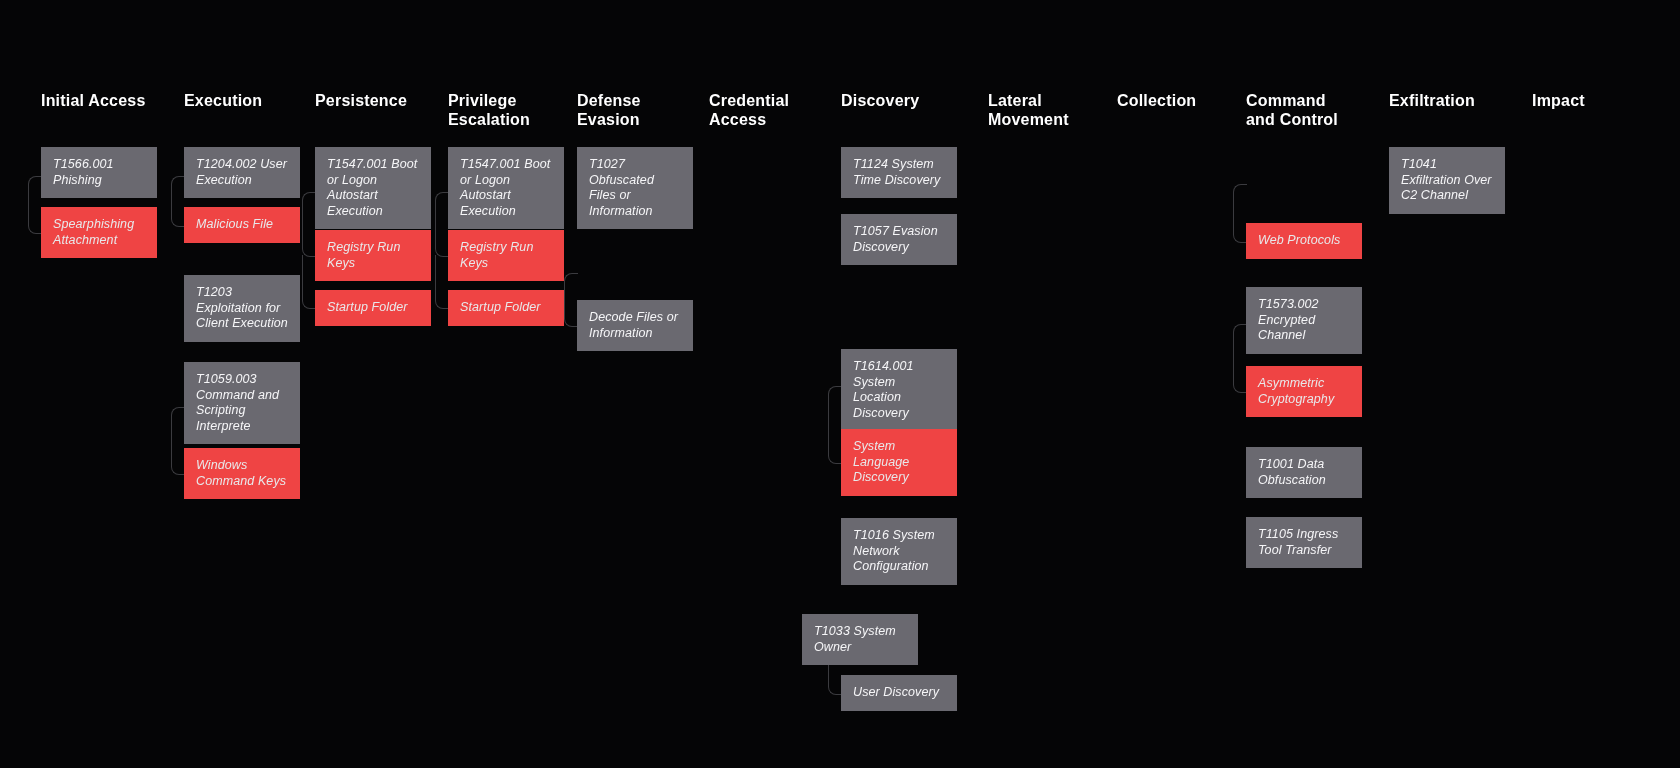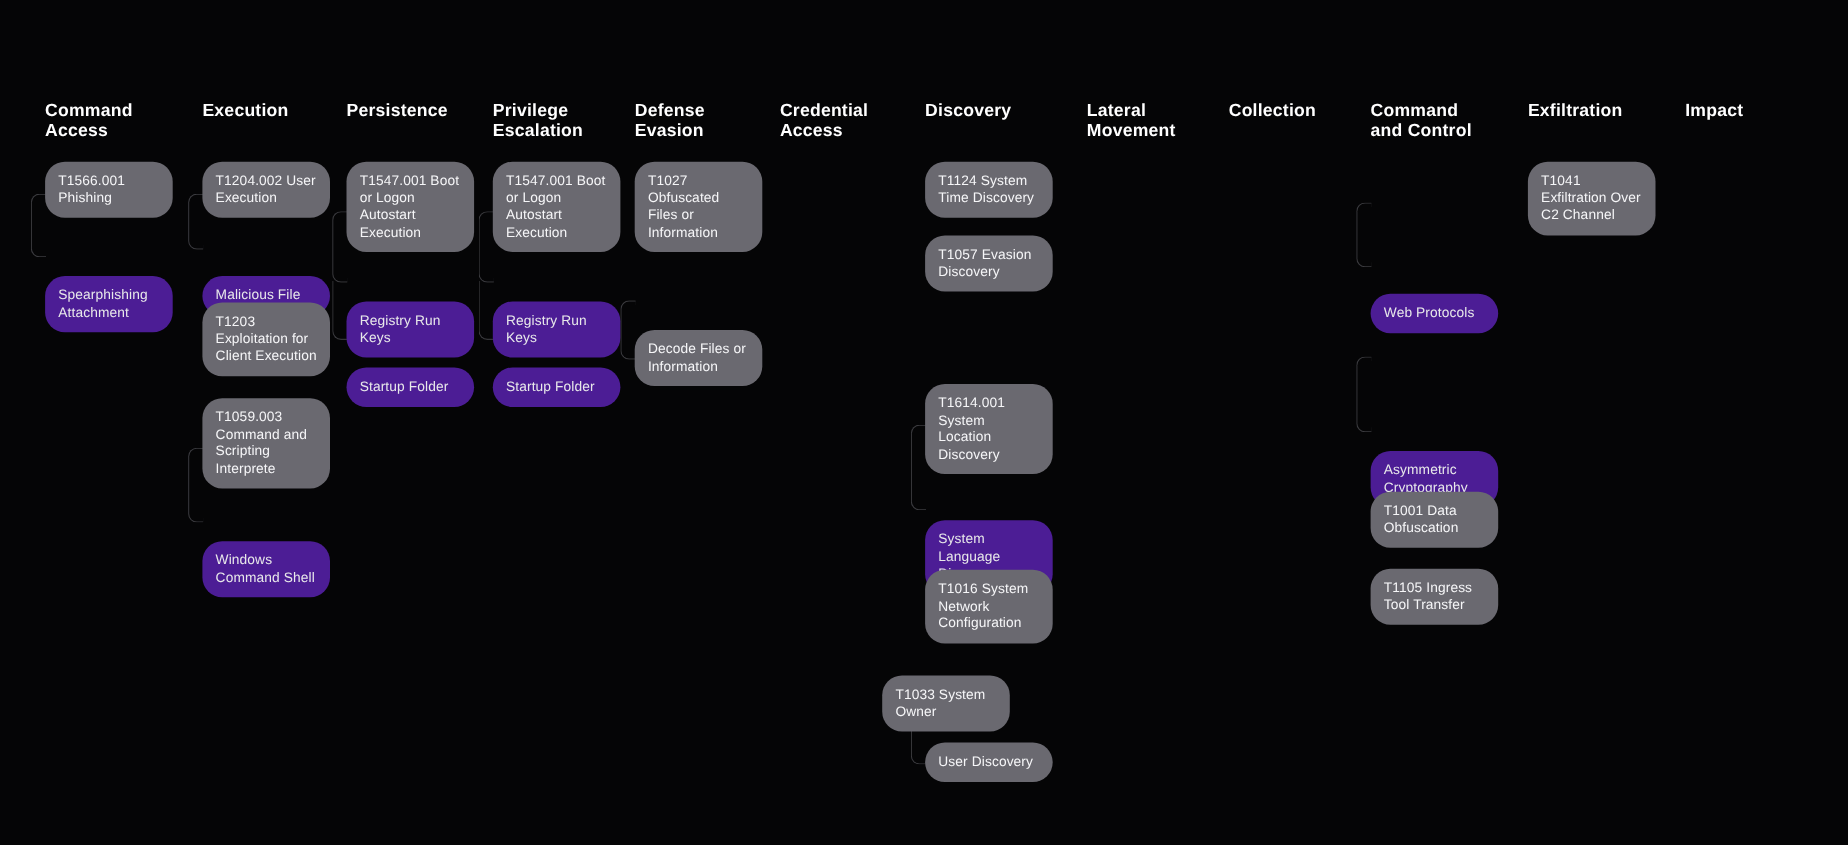--- a/index.html
+++ b/index.html
@@ -16,45 +16,46 @@
     color:#ffffff;
     font-size:16px;
     font-weight:700;
     line-height:19px;
     letter-spacing:.2px;
   }
   .box{
     position:absolute;
     width:92px;
     padding:10px 12px;
-    border-radius:18px;
+    border-radius:0;
     font-size:12.5px;
     line-height:15.5px;
     letter-spacing:.1px;
+    font-style:italic;
   }
   .box.gray{background:#6a6970;color:#f6f6f8;}
-  .box.dark{background:#4c1d95;color:#e8e8ea;margin-top:44px;}
+  .box.dark{background:#ef4444;color:#e8e8ea;}
   .connector{
     position:absolute;
     border-left:1.5px solid #3b3b3f;
     border-top:1.5px solid #3b3b3f;
     border-bottom:1.5px solid #3b3b3f;
     border-radius:8px 0 0 8px;
   }
   .connector.cont{
     border-top:none;
     border-radius:0 0 0 8px;
   }
 </style>
 </head>
 <body>
 
 <div class="matrix">
 
-  <div class="col-header" style="left:41px;top:91px;width:130px">Command Access</div>
+  <div class="col-header" style="left:41px;top:91px;width:130px">Initial Access</div>
   <div class="col-header" style="left:184px;top:91px;width:130px">Execution</div>
   <div class="col-header" style="left:315px;top:91px;width:130px">Persistence</div>
   <div class="col-header" style="left:448px;top:91px;width:110px">Privilege Escalation</div>
   <div class="col-header" style="left:577px;top:91px;width:110px">Defense Evasion</div>
   <div class="col-header" style="left:709px;top:91px;width:110px">Credential Access</div>
   <div class="col-header" style="left:841px;top:91px;width:130px">Discovery</div>
   <div class="col-header" style="left:988px;top:91px;width:110px">Lateral Movement</div>
   <div class="col-header" style="left:1117px;top:91px;width:130px">Collection</div>
   <div class="col-header" style="left:1246px;top:91px;width:106px">Command and Control</div>
   <div class="col-header" style="left:1389px;top:91px;width:130px">Exfiltration</div>
@@ -73,21 +74,21 @@
   <div class="connector" style="left:1233px;top:184px;width:13px;height:57px"></div>
   <div class="connector" style="left:1233px;top:324px;width:13px;height:67px"></div>
 
   <div class="box gray" style="left:41px;top:147px">T1566.001 Phishing</div>
   <div class="box dark" style="left:41px;top:207px">Spearphishing Attachment</div>
 
   <div class="box gray" style="left:184px;top:147px">T1204.002 User Execution</div>
   <div class="box dark" style="left:184px;top:207px">Malicious File</div>
   <div class="box gray" style="left:184px;top:275px">T1203 Exploitation for Client Execution</div>
   <div class="box gray" style="left:184px;top:362px">T1059.003 Command and Scripting Interprete</div>
-  <div class="box dark" style="left:184px;top:448px">Windows Command Shell</div>
+  <div class="box dark" style="left:184px;top:448px">Windows Command Keys</div>
 
   <div class="box gray" style="left:315px;top:147px">T1547.001 Boot or Logon Autostart Execution</div>
   <div class="box dark" style="left:315px;top:230px">Registry Run Keys</div>
   <div class="box dark" style="left:315px;top:290px">Startup Folder</div>
 
   <div class="box gray" style="left:448px;top:147px">T1547.001 Boot or Logon Autostart Execution</div>
   <div class="box dark" style="left:448px;top:230px">Registry Run Keys</div>
   <div class="box dark" style="left:448px;top:290px">Startup Folder</div>
 
   <div class="box gray" style="left:577px;top:147px">T1027 Obfuscated Files or Information</div>
@@ -95,19 +96,20 @@
 
   <div class="box gray" style="left:841px;top:147px">T1124 System Time Discovery</div>
   <div class="box gray" style="left:841px;top:214px">T1057 Evasion Discovery</div>
   <div class="box gray" style="left:841px;top:349px">T1614.001 System Location Discovery</div>
   <div class="box dark" style="left:841px;top:429px">System Language Discovery</div>
   <div class="box gray" style="left:841px;top:518px">T1016 System Network Configuration</div>
   <div class="box gray" style="left:802px;top:614px">T1033 System Owner</div>
   <div class="box gray" style="left:841px;top:675px">User Discovery</div>
 
   <div class="box dark" style="left:1246px;top:223px">Web Protocols</div>
+  <div class="box gray" style="left:1246px;top:287px">T1573.002 Encrypted Channel</div>
   <div class="box dark" style="left:1246px;top:366px">Asymmetric Cryptography</div>
   <div class="box gray" style="left:1246px;top:447px">T1001 Data Obfuscation</div>
   <div class="box gray" style="left:1246px;top:517px">T1105 Ingress Tool Transfer</div>
 
   <div class="box gray" style="left:1389px;top:147px">T1041 Exfiltration Over C2 Channel</div>
 
 </div>
 
 </body></html>

